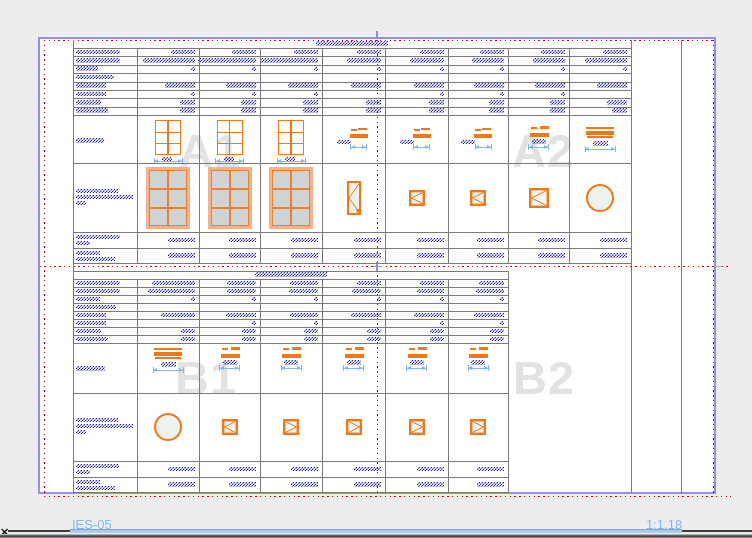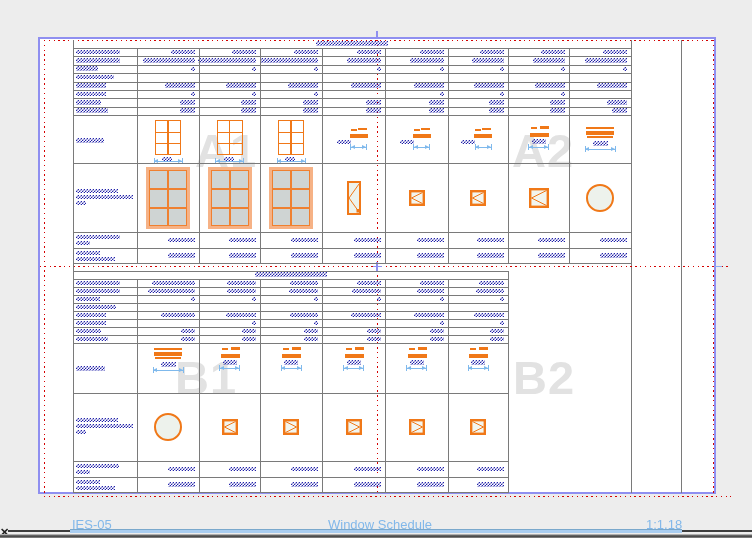--- a/index.html
+++ b/index.html
@@ -23,21 +23,21 @@
       transform:translate(-50%,-50%);font-family:"Liberation Sans",sans-serif;white-space:nowrap}
   .status{position:absolute;color:#82b8ea;font-size:13px;white-space:nowrap}
   .tri{position:absolute;width:0;height:0}
 </style>
 </head>
 <body>
 
 <div id="stage">
   <div id="sheet-layer">
       <div class="abs" style="left: 38px; top: 37px; width: 678px; height: 457px; background: rgb(255, 255, 255); border: 2px solid rgb(143, 143, 240);"></div>
-      <div class="wm" style="left: 226px; top: 150px; width: auto; height: auto;">A1</div>
+      <div class="wm" style="left: 210px; top: 150px; width: auto; height: auto;">A1</div>
       <div class="wm" style="left: 543px; top: 150px; width: auto; height: auto;">A2</div>
       <div class="wm" style="left: 206px; top: 377px; width: auto; height: auto;">B1</div>
       <div class="wm" style="left: 544px; top: 377px; width: auto; height: auto;">B2</div>
       <div class="dotH" style="left: 44px; top: 40px; width: 669px; height: 1.4px;"></div>
       <div class="dotV" style="left: 44px; top: 40px; width: 1.4px; height: 454px;"></div>
       <div class="dotV" style="left: 713px; top: 40px; width: 1.4px; height: 454px;"></div>
       <div class="dotH" style="left: 44px; top: 495.5px; width: 687px; height: 1.4px;"></div>
       <div class="gl" style="left: 73px; top: 40px; width: 1px; height: 453px;"></div>
       <div class="gl" style="left: 631px; top: 40px; width: 1px; height: 453px;"></div>
       <div class="gl" style="left: 681px; top: 40px; width: 1px; height: 453px;"></div>
@@ -438,21 +438,20 @@
       <div class="gl" style="left: 137px; top: 279px; width: 1px; height: 213px;"></div>
       <div class="gl" style="left: 199px; top: 279px; width: 1px; height: 213px;"></div>
       <div class="gl" style="left: 260px; top: 279px; width: 1px; height: 213px;"></div>
       <div class="gl" style="left: 322px; top: 279px; width: 1px; height: 213px;"></div>
       <div class="gl" style="left: 385px; top: 279px; width: 1px; height: 213px;"></div>
       <div class="gl" style="left: 448px; top: 279px; width: 1px; height: 213px;"></div>
       <div class="gl" style="left: 508px; top: 279px; width: 1px; height: 213px;"></div>
     </div>
 
   <div class="status" style="left:72px;top:517px">IES-05</div>
-  <div class="status" style="left:300px;top:517px;width:160px;text-align:center">Window Schedule</div>
   <div class="status" style="left:646px;top:517px">1:1.18</div>
 
   <div class="abs" style="left:0;top:526px;font-size:11px;font-weight:bold;color:#222">✕</div>
   <div class="abs" style="left:8px;top:529.5px;width:744px;height:2.5px;background:#3d3d3d"></div>
   <div id="scroll-thumb" class="abs" style="top: 529px; height: 4px; background: rgb(169, 205, 240); border-top: 1px solid rgb(122, 168, 204); left: 70px; width: 612px;"></div>
   <div class="abs" style="left:0;top:533.5px;width:752px;height:4.5px;
        background:linear-gradient(#d5d5d5 0%,#4c4c4c 45%,#4c4c4c 70%,#999 100%)"></div>
 </div>
 
 </body></html>

